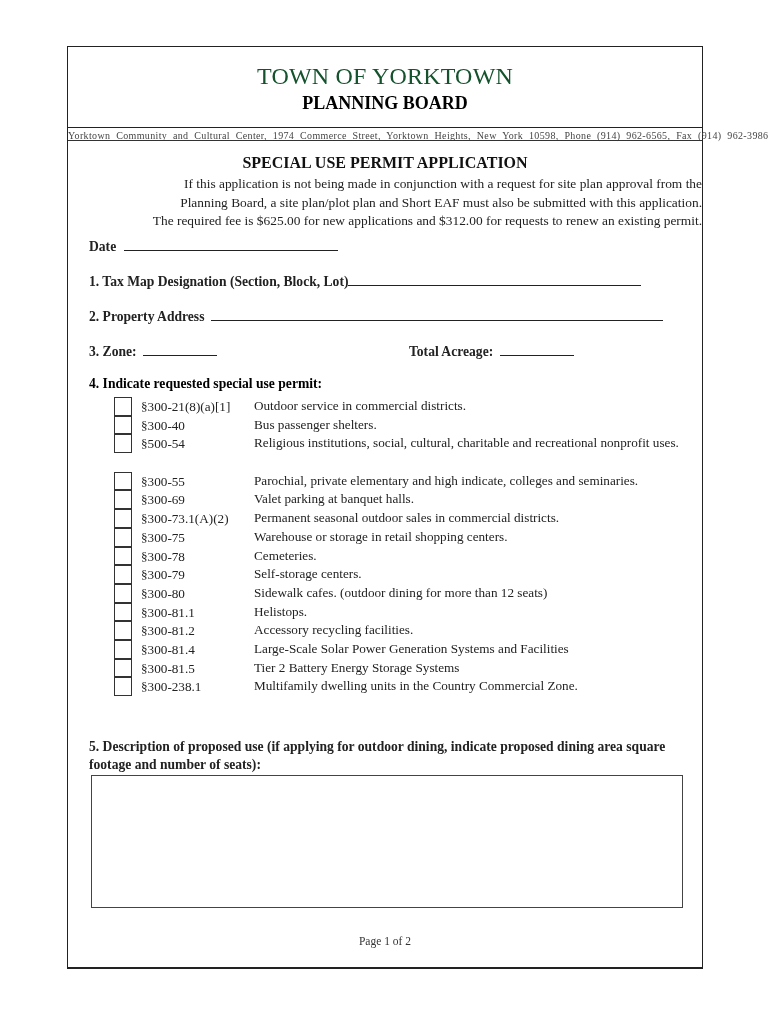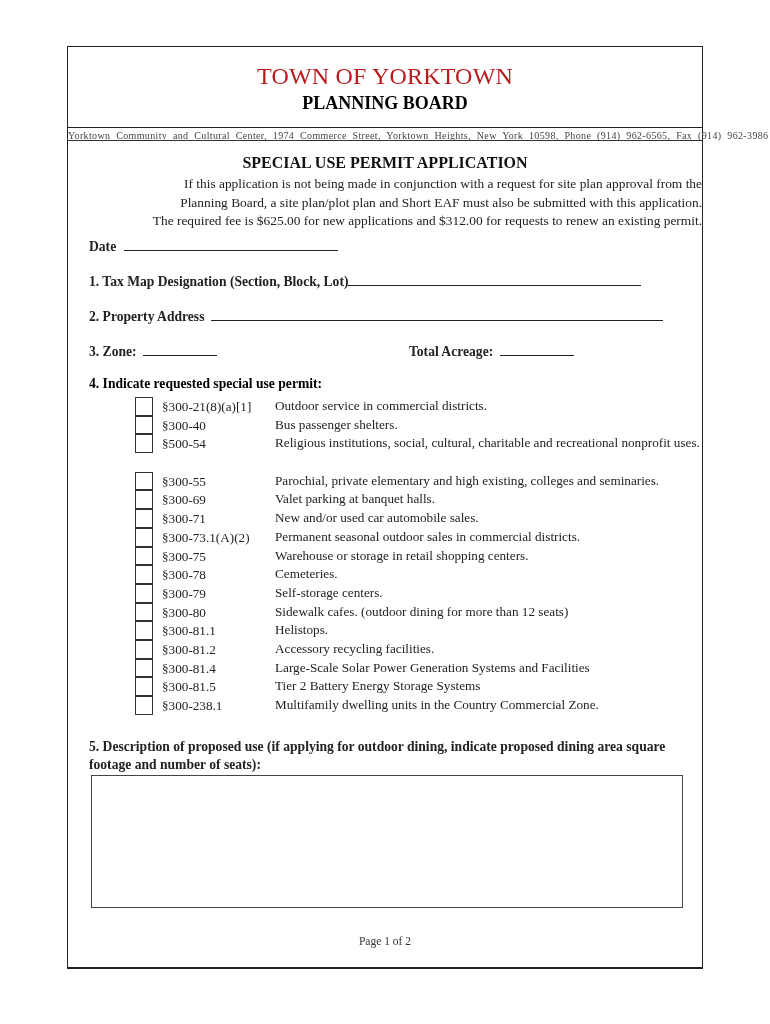--- a/index.html
+++ b/index.html
@@ -9,21 +9,21 @@
       color: #1a1a1a; overflow: hidden;
     }
     .page {
       position: absolute; left: 67px; top: 46px;
       width: 636px; height: 923px;
       border: 1.5px solid #222; border-bottom-width: 2px;
     }
     .header { position: absolute; left: 0; top: 0; width: 100%; height: 81px; }
     .title-main {
       position: absolute; left: 0; width: 100%; top: 16px;
-      text-align: center; font-size: 24px; letter-spacing: 0.2px; color: #b91c1c;
+      text-align: center; font-size: 24px; letter-spacing: 0.2px; color: #14532d;
     }
     .title-sub {
       position: absolute; left: 0; width: 100%; top: 46px;
       text-align: center; font-size: 18px; font-weight: bold; color: #000000;
     }
     .rule-top { position: absolute; left: 0; width: 100%; top: 80px; border-top: 1.5px solid #222; }
     .address {
       position: absolute; left: 0; width: 100%; top: 83px;
       text-align: center; font-size: 10px; color: #444; letter-spacing: 0.35px; word-spacing: 3px;
       white-space: nowrap;
@@ -39,21 +39,21 @@
       text-align: right; font-size: 13.4px; line-height: 18.5px; color: #222;
     }
     .field-line {
       position: absolute; left: 21px; font-size: 13.6px; font-weight: bold; color: #222; white-space: nowrap;
     }
     .blank {
       display: inline-block; border-bottom: 1px solid #222; height: 12px; vertical-align: baseline;
     }
     .section-head { position: absolute; left: 21px; font-size: 13.6px; font-weight: bold; color: #000000; }
 
-    .permit-list { position: absolute; left: 57px; top: 350px; width: 570px; padding-left: 10px; }
+    .permit-list { position: absolute; left: 36px; top: 350px; width: 570px; padding-left: 10px; }
     .permit-row { position: relative; height: 18.7px; font-size: 13.2px; color: #222; }
     .permit-row.tall { height: 37.4px; }
     .checkbox {
       position: absolute; left: 0; top: 0; width: 18px; height: 18.7px;
       border: 1.6px solid #333; background: #fff; cursor: pointer;
     }
     .code { position: absolute; left: 27px; top: 2px; white-space: nowrap; }
     .desc { position: absolute; left: 140px; top: 2px; width: 440px; line-height: 18.7px; margin-top: -2px; }
 
     .desc-head {
@@ -126,34 +126,29 @@
       <span class="desc">Bus passenger shelters.</span>
     </div>
     <div class="permit-row tall">
       <div class="checkbox"></div>
       <span class="code">§500-54</span>
       <span class="desc">Religious institutions, social, cultural, charitable and recreational nonprofit uses.</span>
     </div>
     <div class="permit-row">
       <div class="checkbox"></div>
       <span class="code">§300-55</span>
-      <span class="desc">Parochial, private elementary and high existing, colleges and seminaries.</span>
+      <span class="desc">Parochial, private elementary and high indicate, colleges and seminaries.</span>
     </div>
     <div class="permit-row">
       <div class="checkbox"></div>
       <span class="code">§300-69</span>
       <span class="desc">Valet parking at banquet halls.</span>
     </div>
     <div class="permit-row">
       <div class="checkbox"></div>
-      <span class="code">§300-71</span>
-      <span class="desc">New and/or used car automobile sales.</span>
-    </div>
-    <div class="permit-row">
-      <div class="checkbox"></div>
       <span class="code">§300-73.1(A)(2)</span>
       <span class="desc">Permanent seasonal outdoor sales in commercial districts.</span>
     </div>
     <div class="permit-row">
       <div class="checkbox"></div>
       <span class="code">§300-75</span>
       <span class="desc">Warehouse or storage in retail shopping centers.</span>
     </div>
     <div class="permit-row">
       <div class="checkbox"></div>

